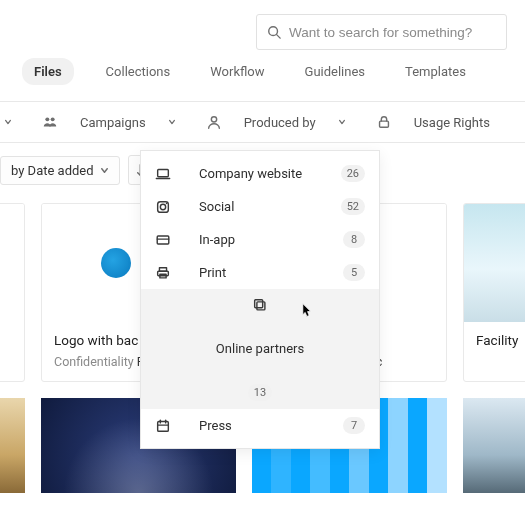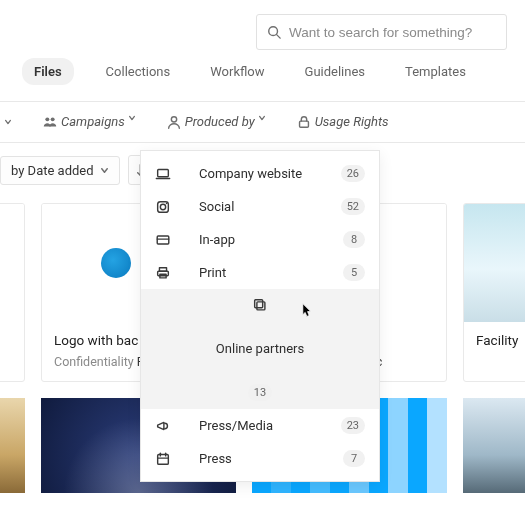--- a/index.html
+++ b/index.html
@@ -27,21 +27,21 @@
   .primary-tabs .ptab.active {
     background: #f1f1f1; color: #333; font-weight: 600; border-radius: 12px; padding: 6px 12px;
   }
 
   
   .filter-bar {
     border-top: 1px solid #e8e8e8; border-bottom: 1px solid #e8e8e8;
     display: flex; align-items: center; gap: 14px; padding: 8px 0 8px 0;
     color: #555; overflow: hidden; position: relative;
   }
-  .filter { display: flex; gap: 3px; padding: 4px 8px; white-space: nowrap; cursor: pointer; font-style: italic; }
+  .filter { display: flex; align-items: center; gap: 22px; padding: 4px 8px; white-space: nowrap; cursor: pointer; }
   .filter .chev { width: 8px; height: 8px; }
   .filter .ficon { width: 16px; height: 16px; }
   .filter.active { background: #f4f4f4; border-radius: 2px; padding: 6px 10px; font-weight: 600; }
   .filter.lonechev { padding-left: 4px; }
 
   
   .sort-row { display: flex; align-items: center; gap: 8px; padding: 12px 0 18px 0; }
   .sort-pill {
     background: #fdfdfd; border: 1px solid #e3e3e3; border-radius: 3px;
     padding: 6px 10px; display: flex; align-items: center; gap: 6px; cursor: pointer;
@@ -302,30 +302,20 @@
           <rect x="5.5" y="5.5" width="9" height="9" rx="1" class="stroke-dark"></rect>
           <rect x="3" y="3" width="9" height="9" rx="1" class="stroke-dark"></rect>
         </svg>
       </span>
     <span class="clabel">Online partners</span>
     <span class="cbadge">13</span>
   </div>
   <div class="channel-row">
     <span class="cicon">
         <svg viewBox="0 0 18 18">
-          <path d="M3 8v2l7 3V5L3 8z" class="stroke-dark"></path>
-          <path d="M11 6c2 0 3 1.3 3 3s-1 3-3 3" class="stroke-dark"></path>
-        </svg>
-      </span>
-    <span class="clabel">Press/Media</span>
-    <span class="cbadge">23</span>
-  </div>
-  <div class="channel-row">
-    <span class="cicon">
-        <svg viewBox="0 0 18 18">
           <rect x="3" y="4" width="12" height="11" rx="1.3" class="stroke-dark"></rect>
           <line x1="3" y1="8" x2="15" y2="8" class="stroke-dark"></line>
           <line x1="6" y1="2.5" x2="6" y2="5.5" class="stroke-dark"></line>
           <line x1="12" y1="2.5" x2="12" y2="5.5" class="stroke-dark"></line>
         </svg>
       </span>
     <span class="clabel">Press</span>
     <span class="cbadge">7</span>
   </div>
 </div>

